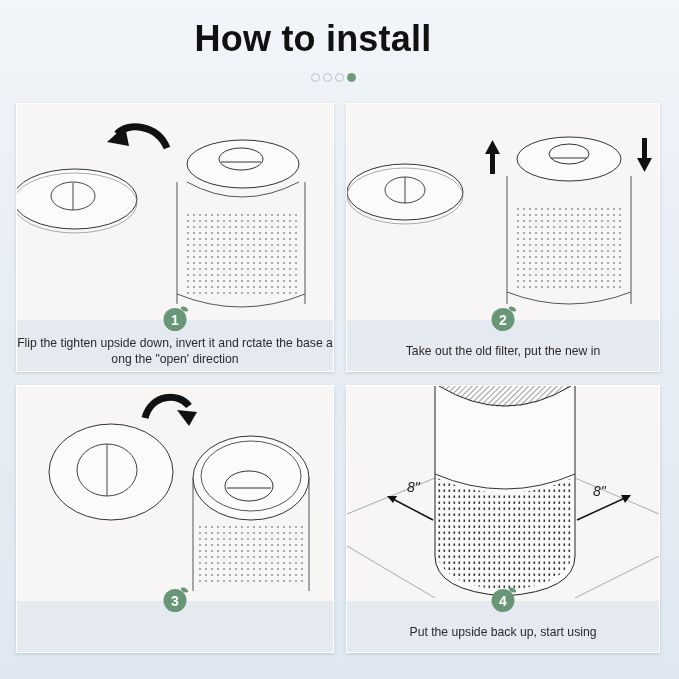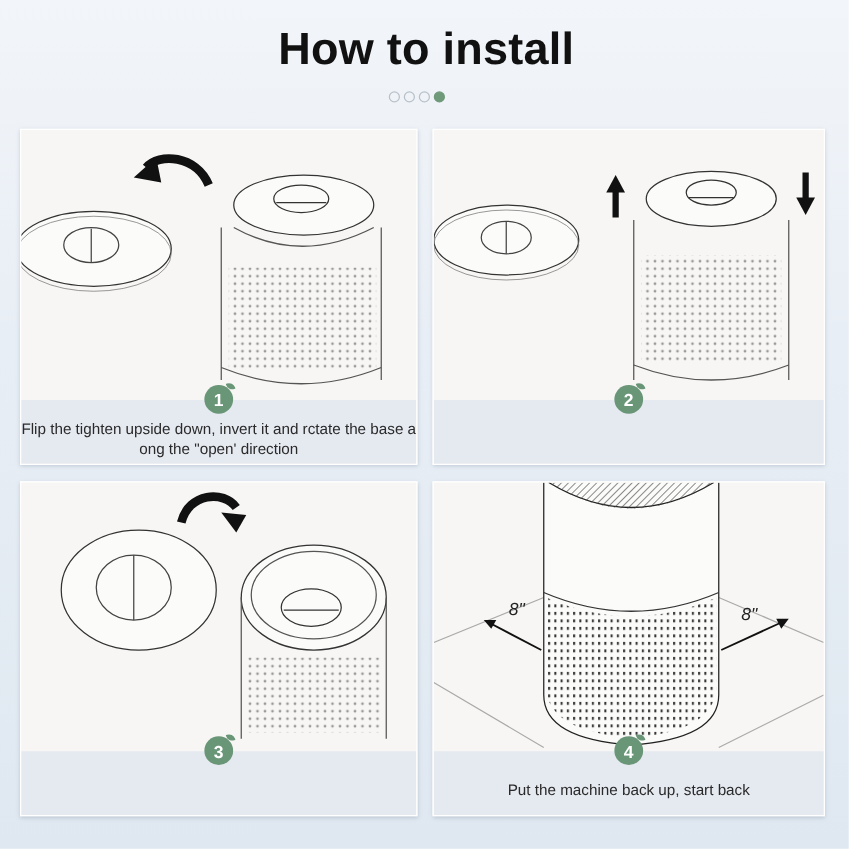--- a/index.html
+++ b/index.html
@@ -1,20 +1,20 @@
 <!DOCTYPE html>
 <html><head>
 <meta charset="utf-8">
 <style>
   html,body{margin:0;padding:0;}
   body{width:679px;height:679px;overflow:hidden;position:relative;
     background:linear-gradient(180deg,#f2f5f9 0%,#e8eef5 40%,#dfe8f1 100%);
     font-family:"Liberation Sans",sans-serif;}
   .title{position:absolute;left:0;top:18px;width:626px;text-align:center;
-    font-size:36px;font-weight:bold;color:#111;letter-spacing:0.2px;margin-left:28px;}
+    font-size:36px;font-weight:bold;color:#111;letter-spacing:0.2px;}
   .dots{position:absolute;left:311px;top:73px;display:flex;gap:3px;}
   .dot{width:9px;height:9px;border-radius:50%;border:1px solid #b7c0c8;box-sizing:border-box;background:transparent;}
   .dot.active{background:#6f9a7a;border-color:#6f9a7a;}
   .panel{position:absolute;background:#f7f6f4;border:1px solid #fff;
     box-shadow:0 1px 3px rgba(120,140,160,0.35);overflow:hidden;}
   .panel .art{position:absolute;left:0;top:0;width:100%;height:calc(100% - 51px);}
   .panel .caption{position:absolute;left:0;bottom:0;width:100%;height:51px;background:#e5e9f0;}
   .badge{position:absolute;left:50%;top:-12px;transform:translateX(-50%);width:23px;height:23px;
     border-radius:50%;background:#6a9678;color:#fff;font-weight:bold;font-size:14px;
     display:flex;align-items:center;justify-content:center;}
@@ -92,20 +92,21 @@
       <path d="M160 72 L160 200 M284 72 L284 200" stroke="#555" fill="none"></path>
       <path d="M160 188 Q222 212 284 188" fill="none" stroke="#555"></path>
       <pattern id="holes2" width="6" height="6" patternUnits="userSpaceOnUse">
           <circle cx="3" cy="3" r="1.1" fill="#999"></circle>
         </pattern>
       <rect x="166" y="100" width="112" height="86" fill="url(#holes2)"></rect>
     </svg>
   </div>
   <div class="caption">
     <div class="badge">2</div>
+    <div class="cap-text single">Take out the old filter, put the new in</div>
   </div>
 </div>
 
 <div class="panel" style="left:16px;top:385px;width:316px;height:266px;">
   <div class="art">
     <svg width="316" height="215" viewBox="0 0 316 215">
       <g>
         <path d="M128 32 C134 8,162 6,172 20" fill="none" stroke="#111" stroke-width="7"></path>
         <polygon points="180,26 160,24 172,40" fill="#111"></polygon>
       </g>
@@ -153,15 +154,15 @@
       <g>
         <line x1="230" y1="134" x2="278" y2="112" stroke="#111" stroke-width="1.5"></line>
         <polygon points="284,109 274,109 278,117" fill="#111"></polygon>
       </g>
       <text x="60" y="106" font-size="14" font-style="italic" fill="#222" font-family="Liberation Sans, sans-serif">8"</text>
       <text x="246" y="110" font-size="14" font-style="italic" fill="#222" font-family="Liberation Sans, sans-serif">8"</text>
     </svg>
   </div>
   <div class="caption">
     <div class="badge">4</div>
-    <div class="cap-text single">Put the machine back up, start back</div>
+    <div class="cap-text single">Put the upside back up, start using</div>
   </div>
 </div>
 
 </body></html>

